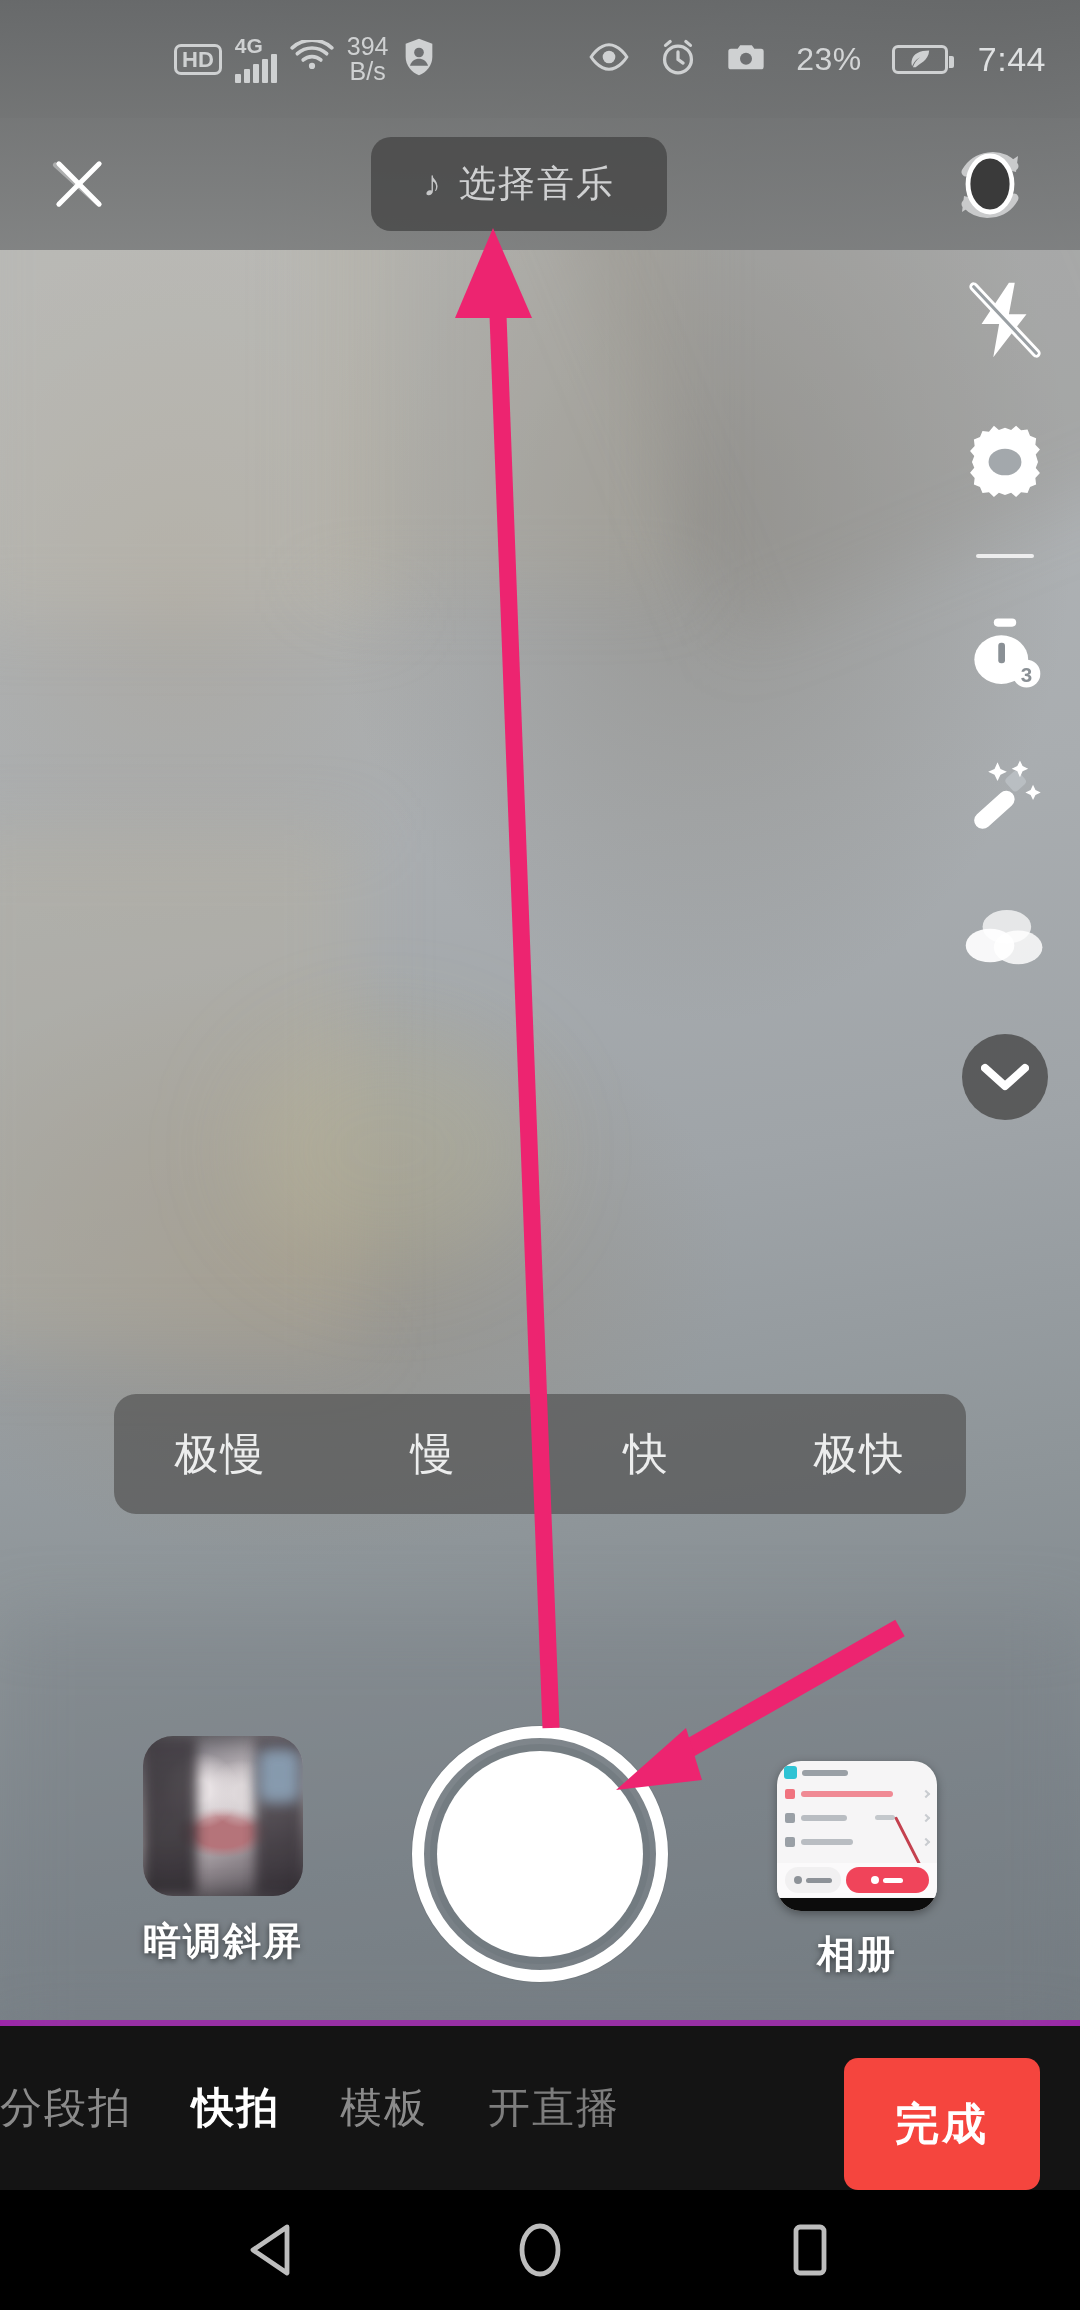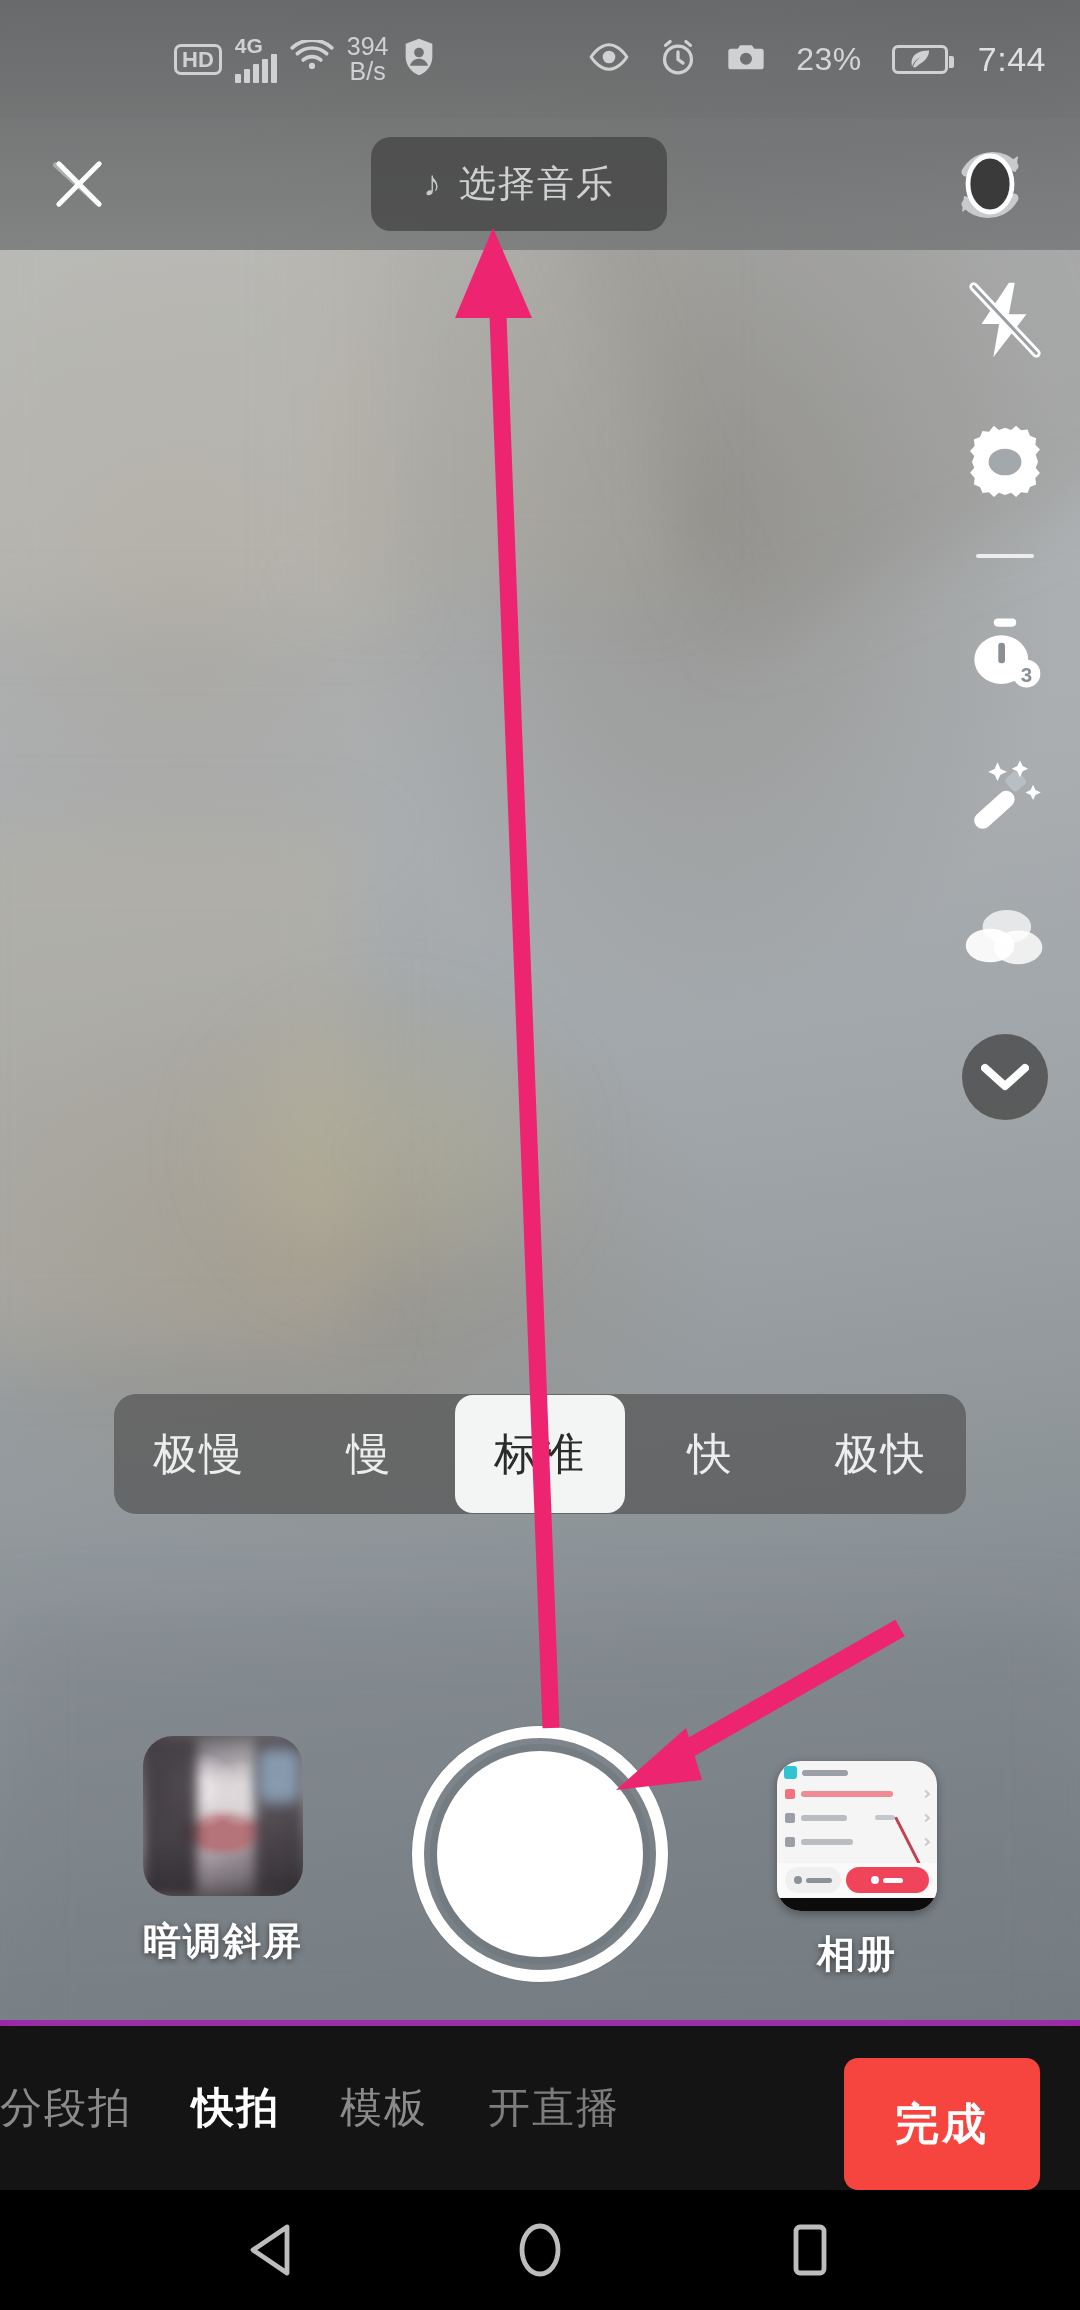--- a/index.html
+++ b/index.html
@@ -367,21 +367,20 @@
     <div class="collapse-btn">
       <svg width="48" height="30" viewBox="0 0 24 15">
         <path d="M2 3l10 9 10-9" stroke="#ffffff" stroke-width="4" fill="none" stroke-linecap="round" stroke-linejoin="round"></path>
       </svg>
     </div>
   </div>
 
   <div class="speedbar">
     <div class="speed-opt">极慢</div>
     <div class="speed-opt">慢</div>
-    <div class="speed-opt active">标准</div>
     <div class="speed-opt">快</div>
     <div class="speed-opt">极快</div>
   </div>
 
 
   <div class="capture-row">
 
     <div class="effect-slot">
       <div class="effect-thumb">
         <div class="hair-l"></div>

